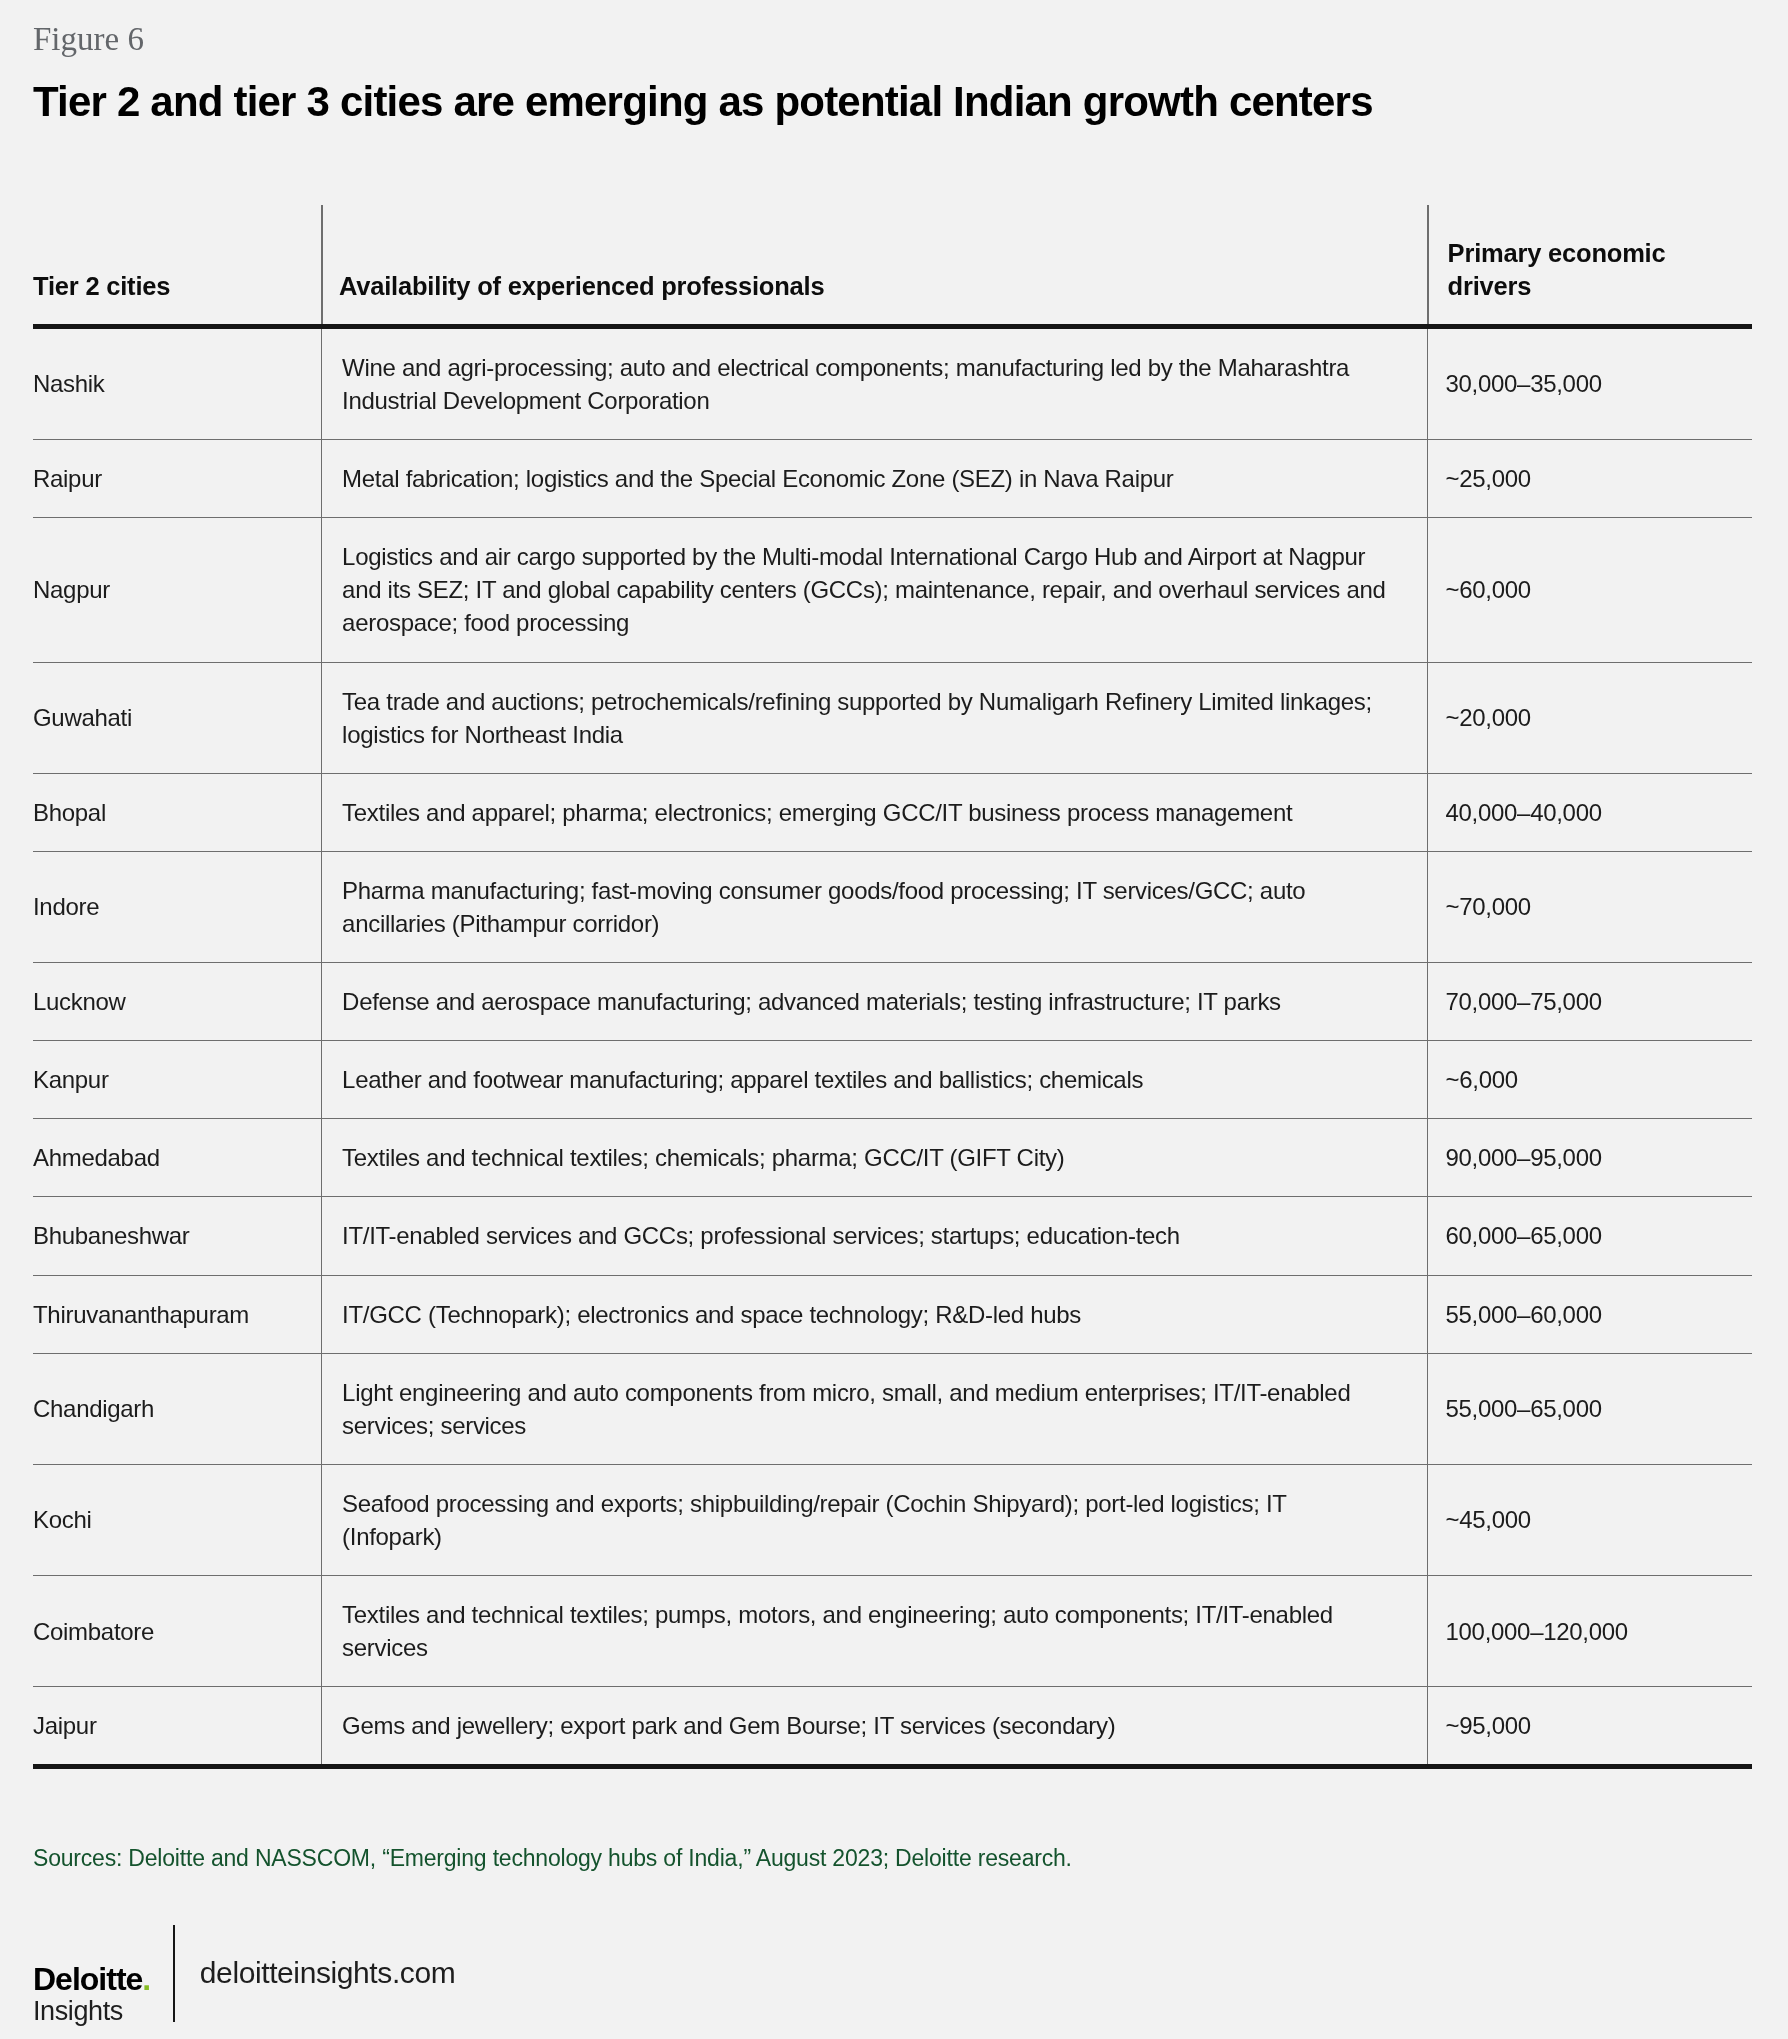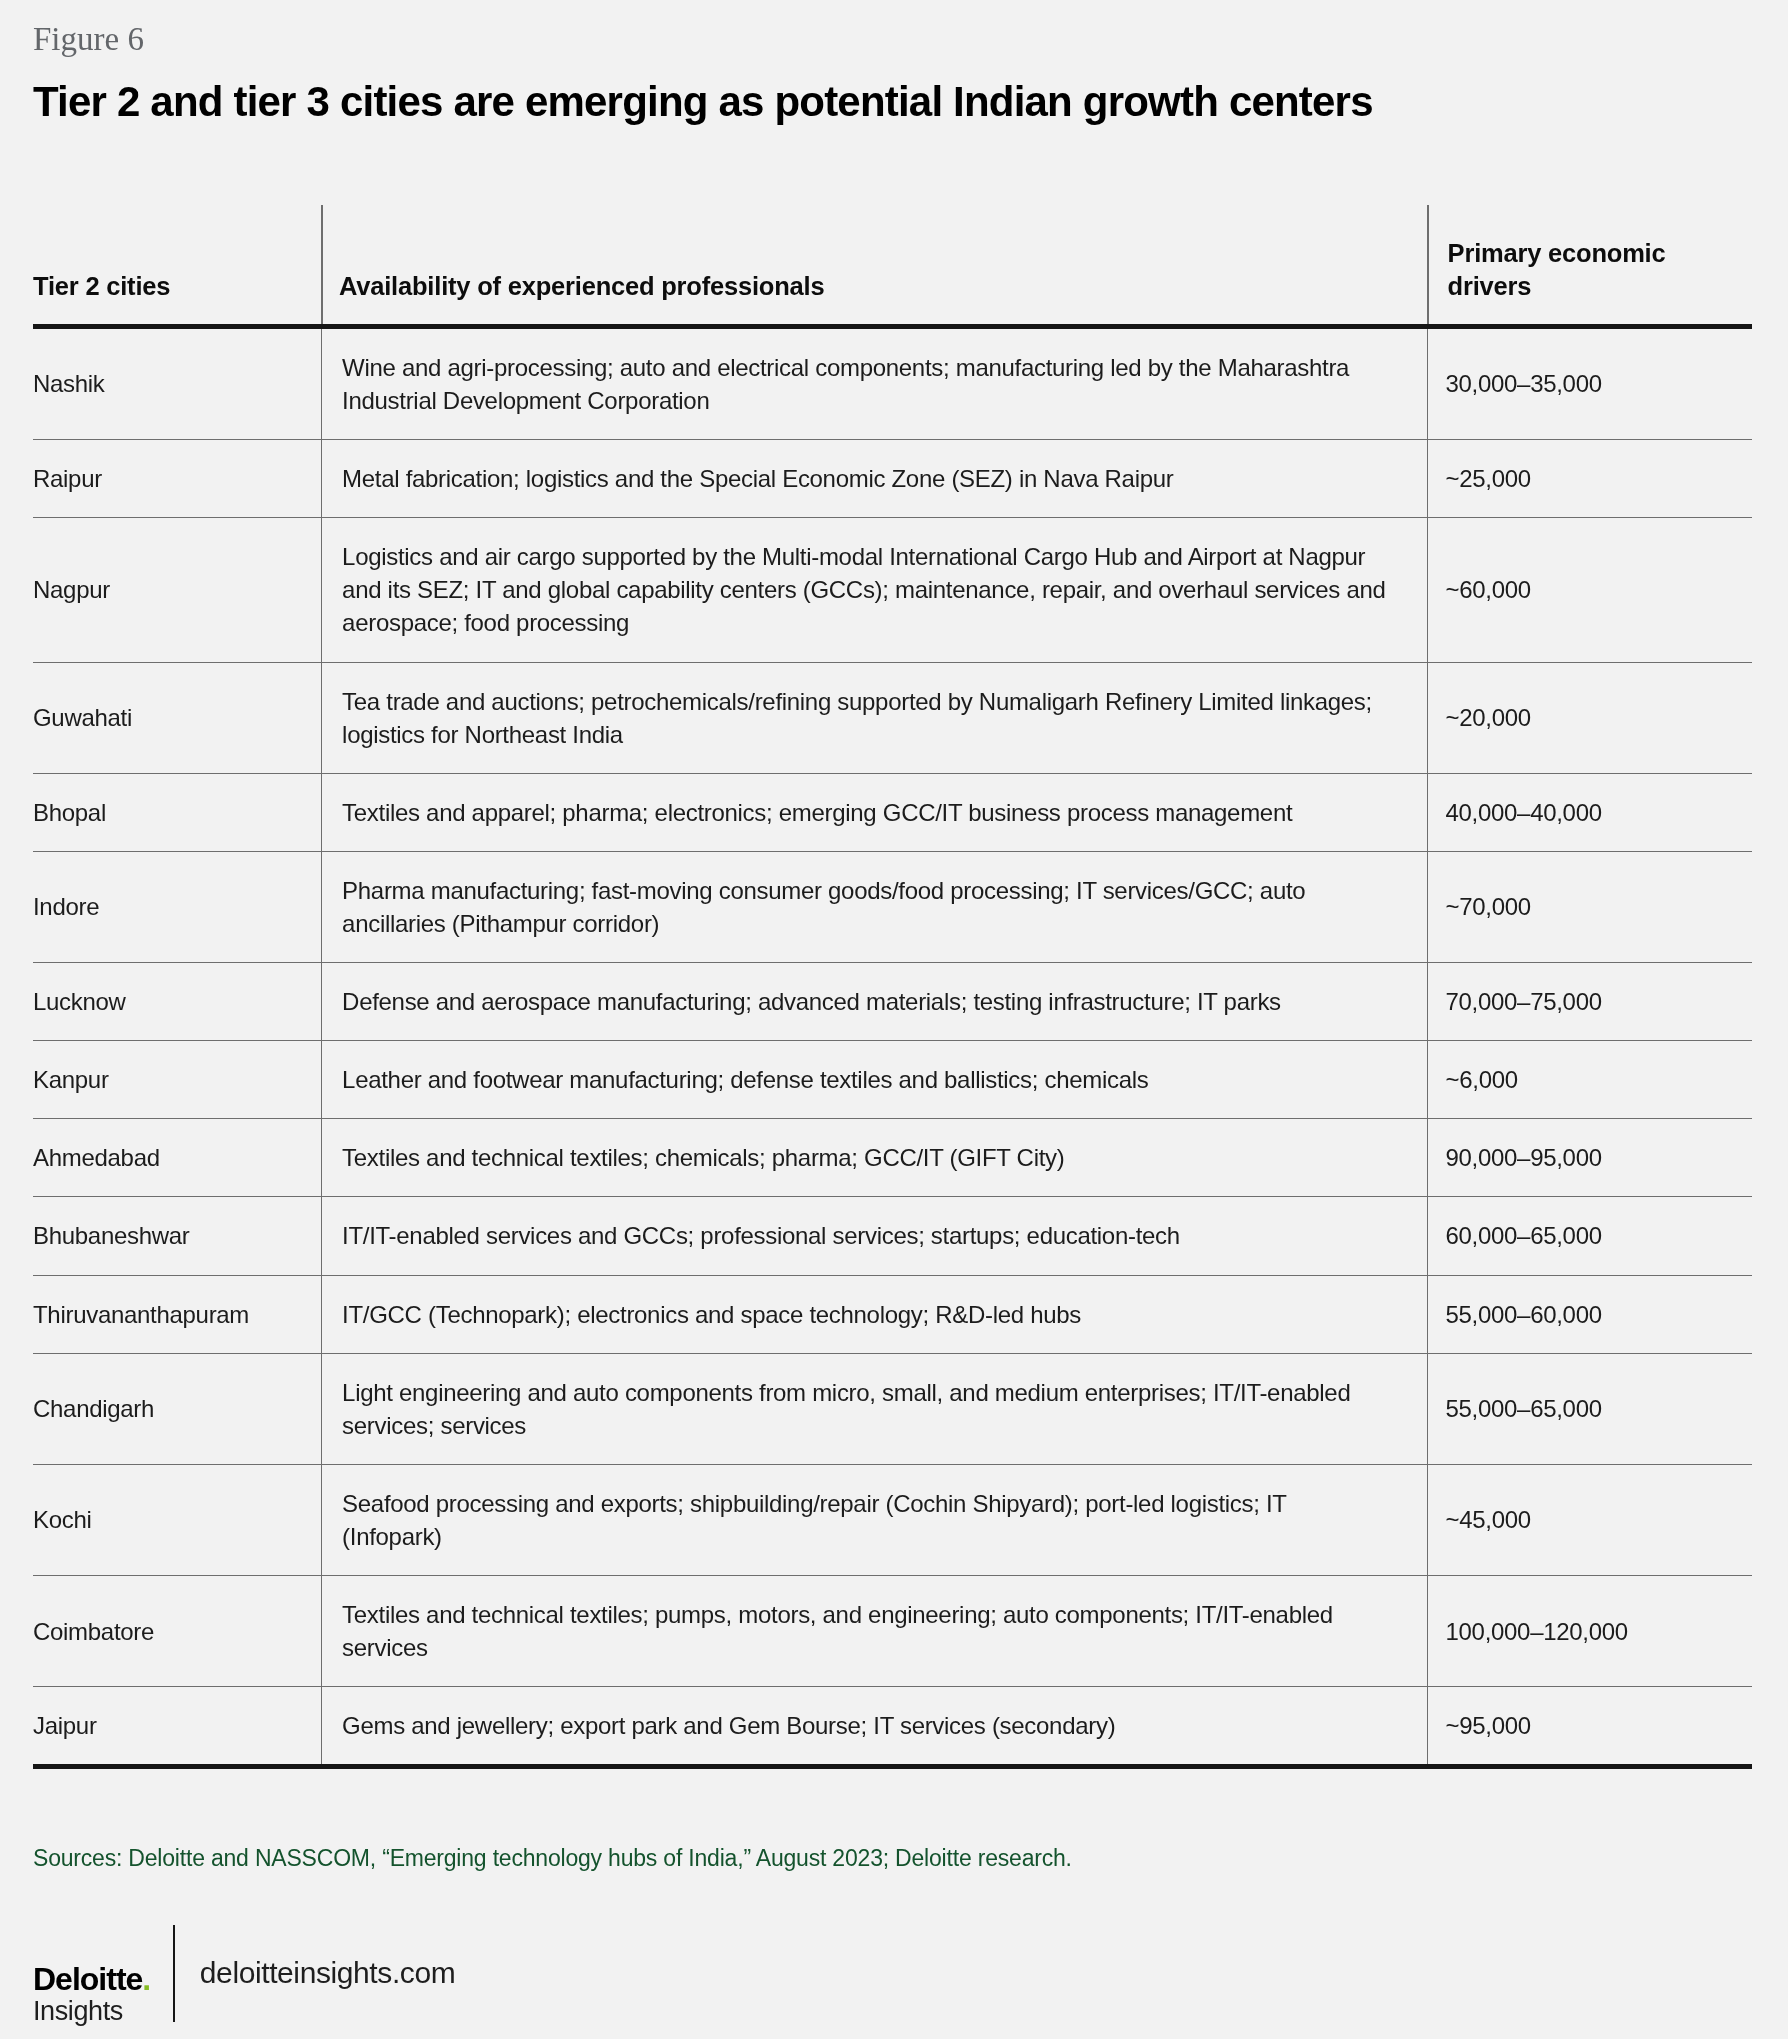--- a/index.html
+++ b/index.html
@@ -243,21 +243,21 @@
     <td class="c3">
       <span>70,000–75,000</span>
     </td>
   </tr>
 
   <tr>
     <td class="c1">
       <span>Kanpur</span>
     </td>
     <td class="c2">
-      <span>Leather and footwear manufacturing; defense textiles and ballistics; chemicals</span>
+      <span>Leather and footwear manufacturing; apparel textiles and ballistics; chemicals</span>
     </td>
     <td class="c3">
       <span>~6,000</span>
     </td>
   </tr>
 
   <tr>
     <td class="c1">
       <span>Ahmedabad</span>
     </td>

